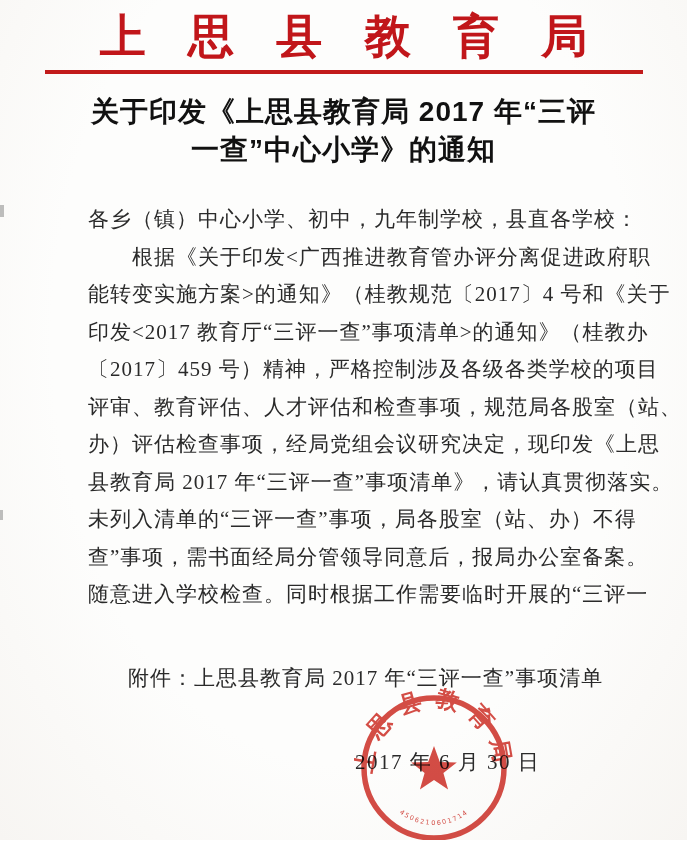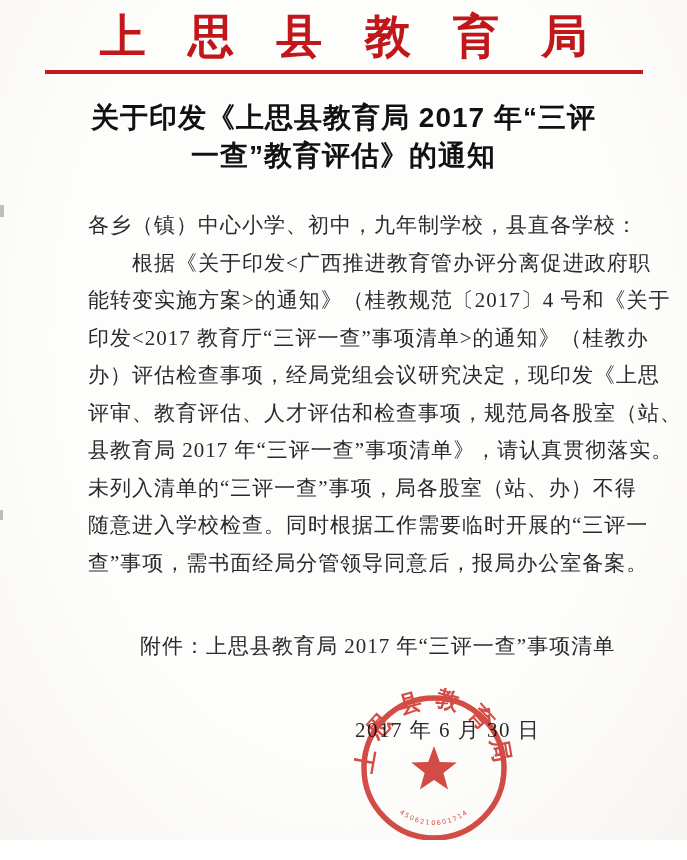--- a/index.html
+++ b/index.html
@@ -24,21 +24,21 @@
     font-family:"Liberation Serif","DejaVu Serif",serif;
     white-space:nowrap;
   }
   .red-rule{
     width:598px;
     height:4px;
     background:#c21b1b;
     margin:7px 0 0 45px;
   }
   .doc-title{
-    margin-top:25px;
+    margin-top:19px;
     text-align:center;
     font-family:"Liberation Sans","DejaVu Sans",sans-serif;
     font-weight:700;
     font-size:28px;
     line-height:38px;
     color:#111;
     letter-spacing:1px;
   }
   .body-block{
     margin-top:32px;
@@ -52,21 +52,20 @@
     color:#2a2a2a;
   }
   .attachment-line{
     margin-top:45px;
     padding-left:128px;
     font-size:21px;
     line-height:38px;
     letter-spacing:1px;
     color:#2a2a2a;
     white-space:nowrap;
-    margin-left:12px;
   }
   .date-line{
     margin-top:46px;
     padding-left:355px;
     font-size:21px;
     line-height:38px;
     letter-spacing:1.5px;
     color:#2a2a2a;
     position:relative;
     z-index:1;
@@ -90,34 +89,35 @@
 <body>
 
 <div class="page">
 
   <div class="org-header">上思县教育局</div>
 
   <div class="red-rule"></div>
 
   <div class="doc-title">
     <div>关于印发《上思县教育局 2017 年“三评</div>
-    <div>一查”教育评估》的通知</div>
+    <div>一查”中心小学》的通知</div>
   </div>
 
   <div class="body-block">
     <div class="body-line">各乡（镇）中心小学、初中，九年制学校，县直各学校：</div>
     <div class="body-line">　　根据《关于印发&lt;广西推进教育管办评分离促进政府职</div>
     <div class="body-line">能转变实施方案&gt;的通知》（桂教规范〔2017〕4 号和《关于</div>
     <div class="body-line">印发&lt;2017 教育厅“三评一查”事项清单&gt;的通知》（桂教办</div>
+    <div class="body-line">〔2017〕459 号）精神，严格控制涉及各级各类学校的项目</div>
+    <div class="body-line">评审、教育评估、人才评估和检查事项，规范局各股室（站、</div>
     <div class="body-line">办）评估检查事项，经局党组会议研究决定，现印发《上思</div>
-    <div class="body-line">评审、教育评估、人才评估和检查事项，规范局各股室（站、</div>
     <div class="body-line">县教育局 2017 年“三评一查”事项清单》，请认真贯彻落实。</div>
     <div class="body-line">未列入清单的“三评一查”事项，局各股室（站、办）不得</div>
+    <div class="body-line">查”事项，需书面经局分管领导同意后，报局办公室备案。</div>
     <div class="body-line">随意进入学校检查。同时根据工作需要临时开展的“三评一</div>
-    <div class="body-line">查”事项，需书面经局分管领导同意后，报局办公室备案。</div>
   </div>
 
   <div class="attachment-line">附件：上思县教育局 2017 年“三评一查”事项清单</div>
 
   <div class="date-line">2017 年 6 月 30 日</div>
 
   <svg class="seal" viewBox="0 0 160 160" xmlns="http://www.w3.org/2000/svg">
     <defs>
       <path id="sealTopArc" d="M 26,108 A 61,61 0 1 1 134,108" fill="none"></path>
       <path id="sealBottomArc" d="M 38,118 A 56,56 0 0 0 122,118" fill="none"></path>

